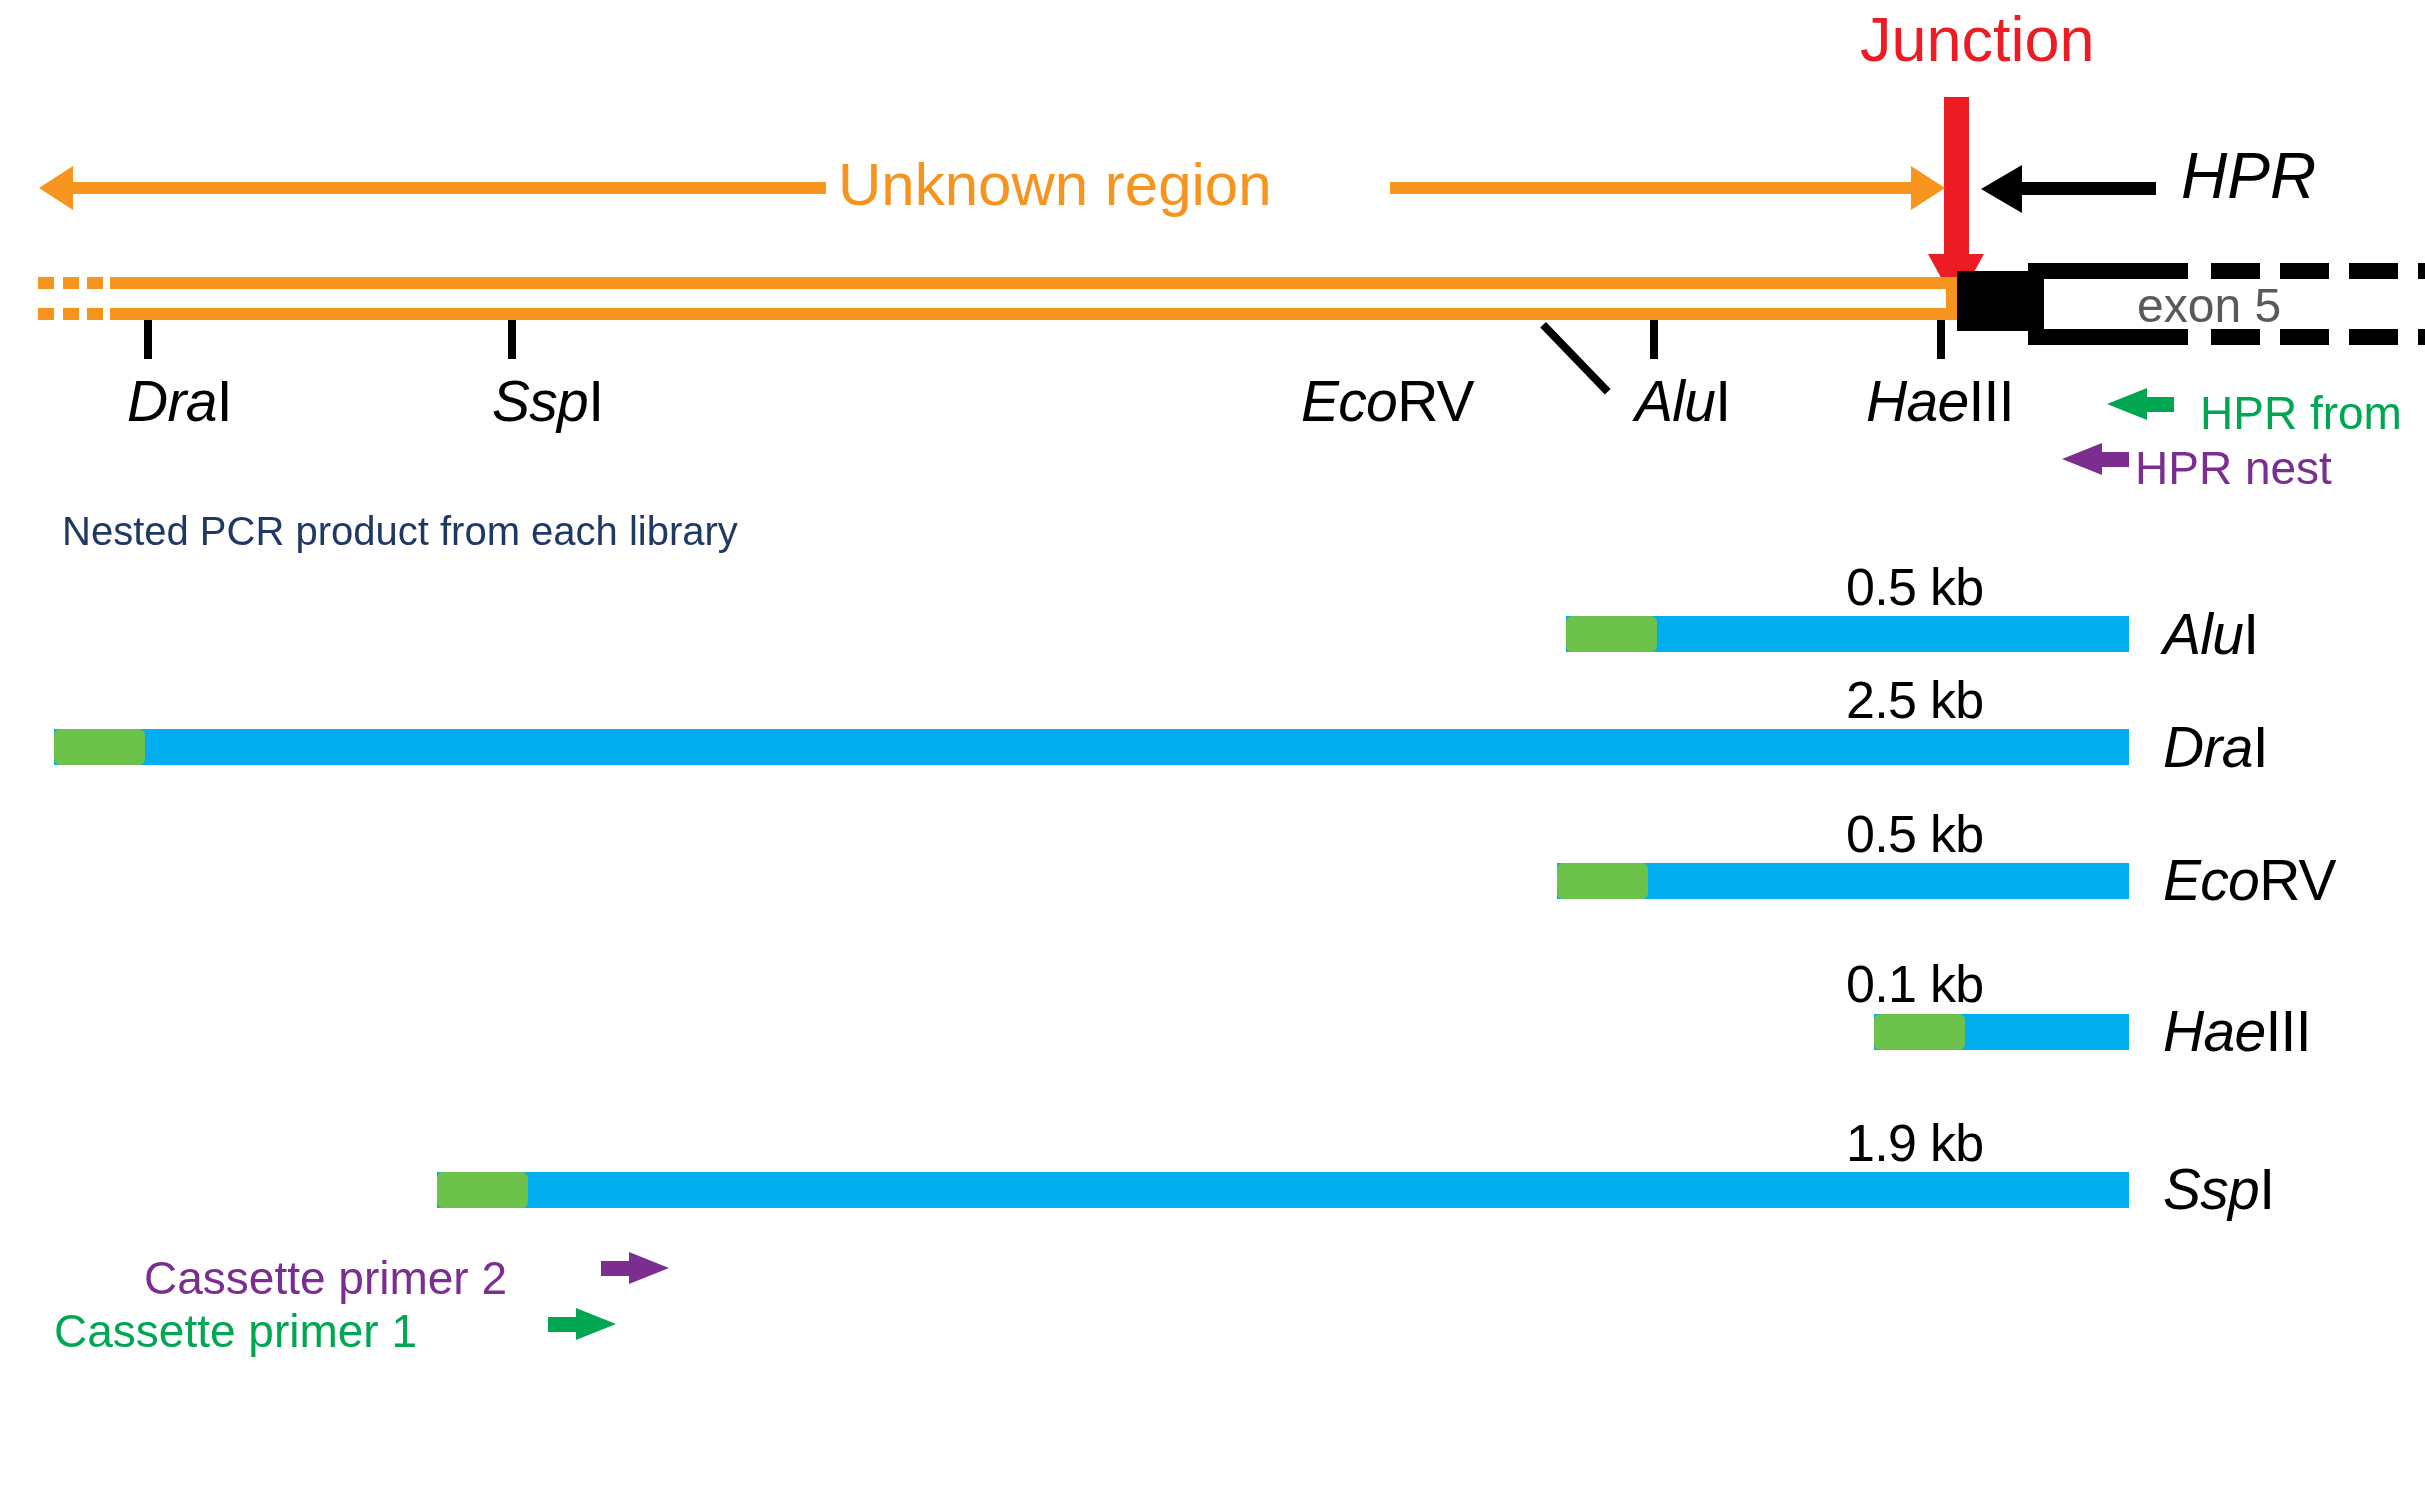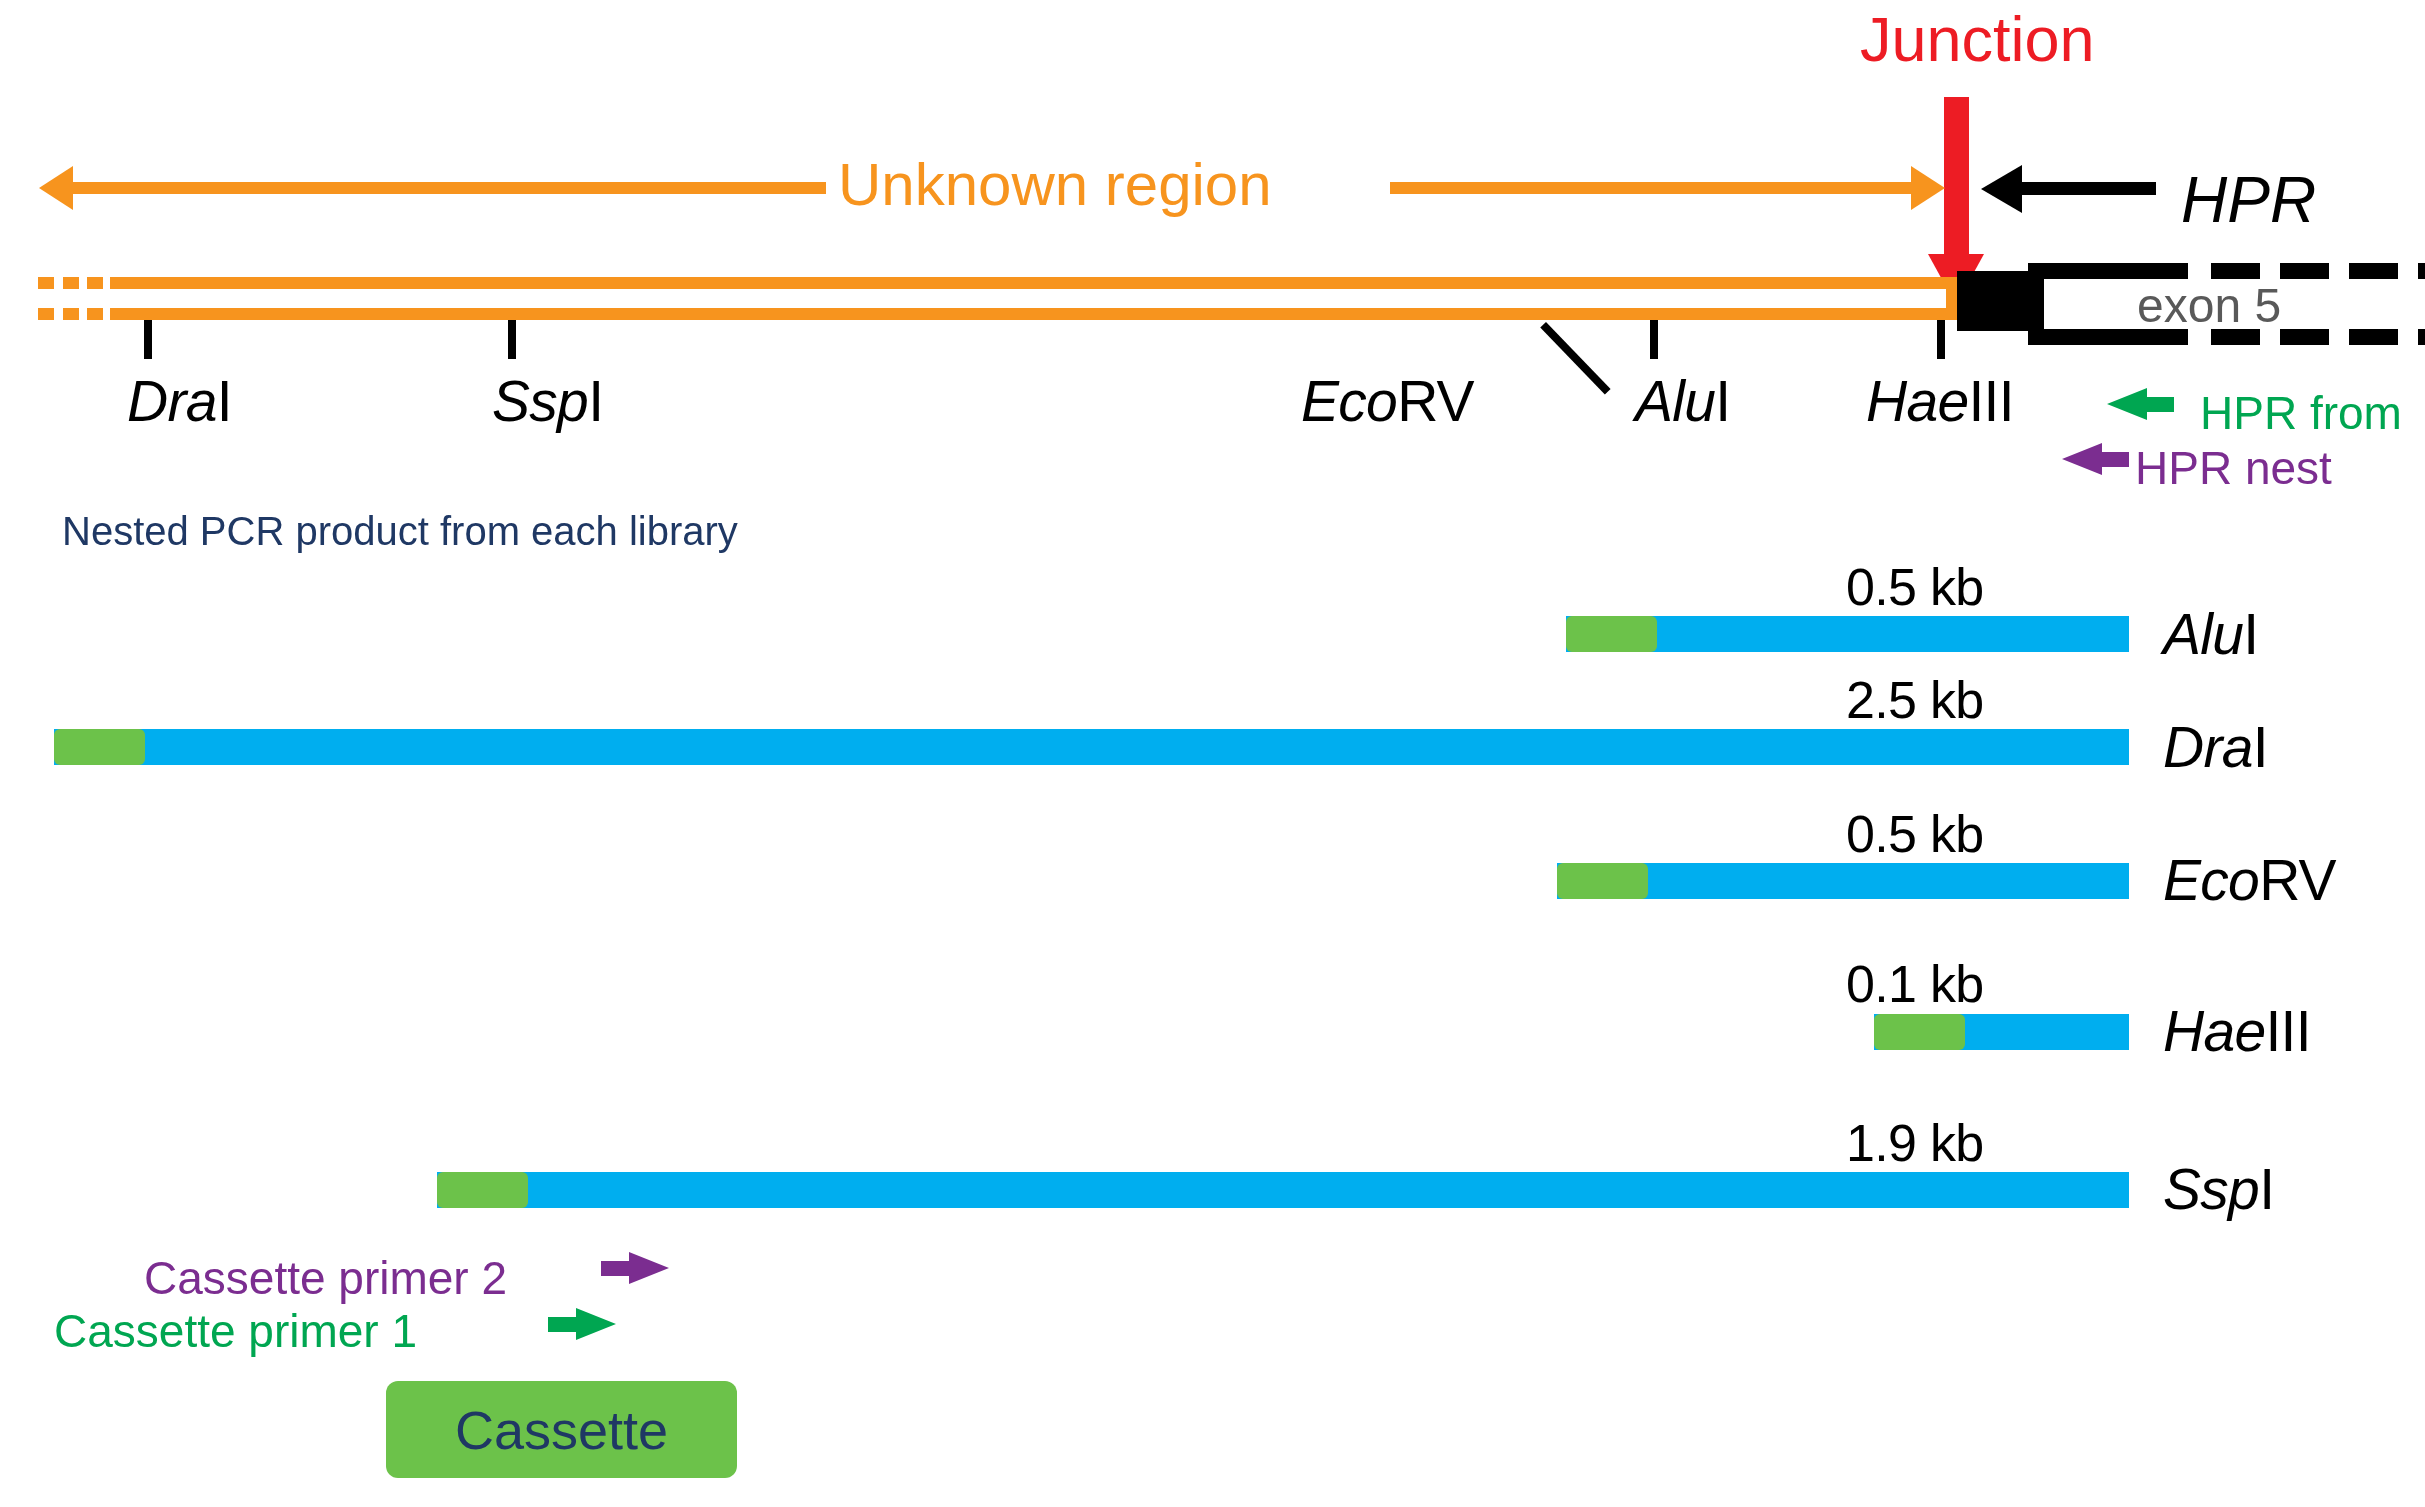--- a/index.html
+++ b/index.html
@@ -230,21 +230,21 @@
   <div class="jx-head" style="left:1911px; top:254px;"></div>
 
   <div class="ur-head-left" style="left:22.4px; top:166px;"></div>
   <div class="ur-shaft" style="left:55px; top:182px; width:754px;"></div>
   <div class="t unknown-label" style="left:821px; top:155px;">Unknown region</div>
   <div class="ur-shaft" style="left:1373px; top:182px; width:522px;"></div>
   <div class="ur-head-right" style="left:1894px; top:166px;"></div>
 
   <div class="hpr-head" style="left:1964px; top:165px;"></div>
   <div class="hpr-shaft" style="left:2005px; top:182px; width:134px;"></div>
-  <div class="t hpr-label" style="left:2164px; top:168px;">HPR</div>
+  <div class="t hpr-label" style="left:2164px; top:144px;">HPR</div>
 
   <div class="gline-dash" style="left:21px; top:277px; width:66px;">
     <span style="left:0px;"></span>
       <span style="left:24.6px;"></span>
       <span style="left:49px;"></span>
   </div>
   <div class="gline" style="left:93px; top:277px; width:1847px;"></div>
 
   <div class="gline-dash" style="left:21px; top:308px; width:66px;">
     <span style="left:0px;"></span>
@@ -333,18 +333,15 @@
     <div class="tail" style="left:0px; width:34px; background:#7B2D90;"></div>
     <div class="head" style="border-left:40px solid #7B2D90;"></div>
   </div>
 
   <div class="t cassette-primer1-label" style="left:37px; top:1308px;">Cassette primer 1</div>
   <div class="parrow right" style="left:531px; top:1308px; width:75px; height:33px;">
     <div class="tail" style="left:0px; width:34px; background:#00A651;"></div>
     <div class="head" style="border-left:40px solid #00A651;"></div>
   </div>
 
-  <div class="cassette-box" style="left:369px; top:1381px; width:351px; height:97px;">
-    <span class="cassette-box-label" style="position:relative;">Cassette</span>
-  </div>
 
 </div>
 
 
 </body></html>

